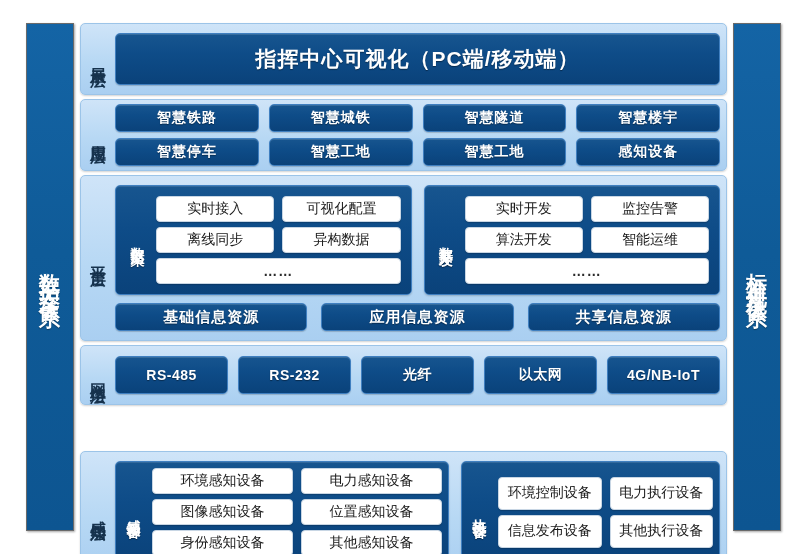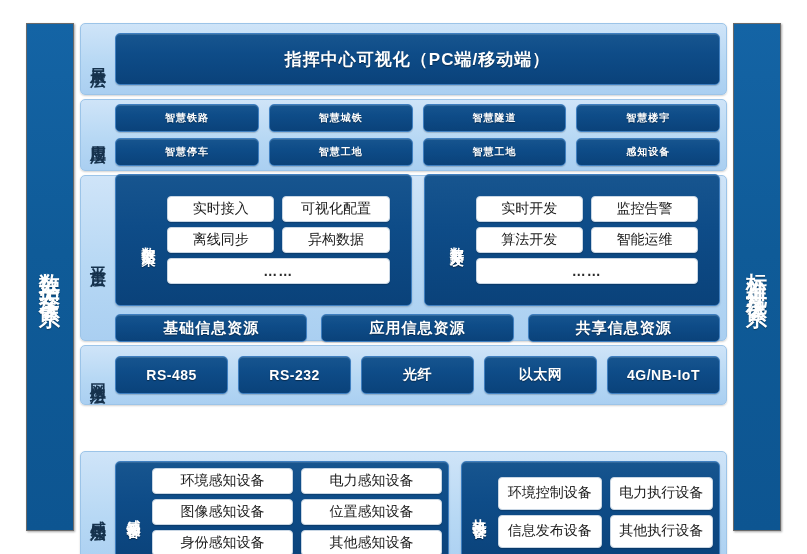--- a/index.html
+++ b/index.html
@@ -110,49 +110,49 @@
     align-items: center;
     justify-content: center;
     box-sizing: border-box;
     box-shadow: 0 1px 1px rgba(0,0,0,0.18);
   }
 
   
   #band-display { top: 23px; height: 72px; }
   #display-chip {
     height: 52px;
-    font-size: 17px;
+    font-size: 21px;
     letter-spacing: 1px;
   }
 
   
   #band-app { top: 99px; height: 72px; }
   .app-grid {
     display: grid;
     grid-template-columns: repeat(4, 1fr);
     grid-auto-rows: 28px;
     gap: 6px 10px;
   }
-  .app-grid .chip { font-size: 10px; letter-spacing: 1px; }
+  .app-grid .chip { font-size: 14px; letter-spacing: 1px; }
 
   
   #band-platform { top: 175px; height: 166px; }
   .plat-top {
     display: flex;
     gap: 12px;
     margin-bottom: 8px;
   }
   .plat-group {
     flex: 1 1 50%;
     display: flex;
     background: linear-gradient(180deg, #17558f 0%, #0e4c88 40%, #0a427a 100%);
     border: 1px solid #3f7fc0;
     border-radius: 5px;
     box-sizing: border-box;
-    padding: 21px;
+    padding: 10px;
     box-shadow: inset 0 1px 0 rgba(255,255,255,0.12), 0 1px 2px rgba(0,0,0,0.2);
   }
   .plat-group-label {
     width: 24px;
     flex: 0 0 24px;
     color: #ffffff;
     font-size: 14px;
     font-weight: bold;
     writing-mode: vertical-rl;
     text-orientation: upright;

